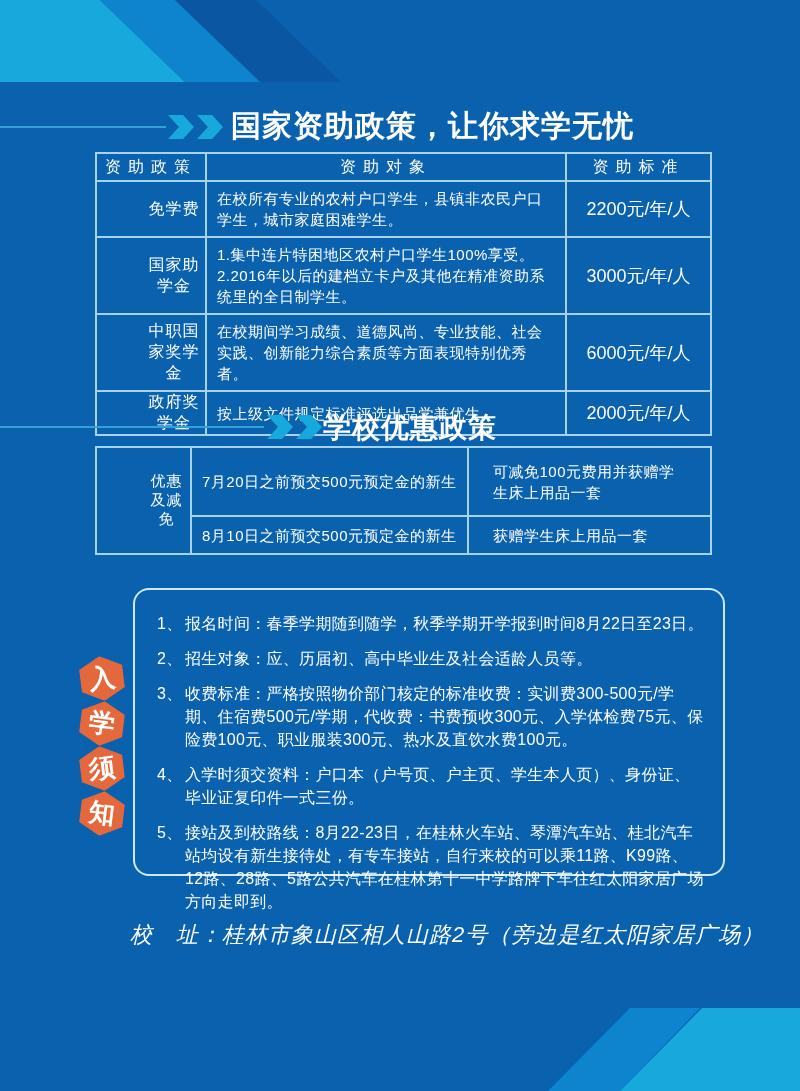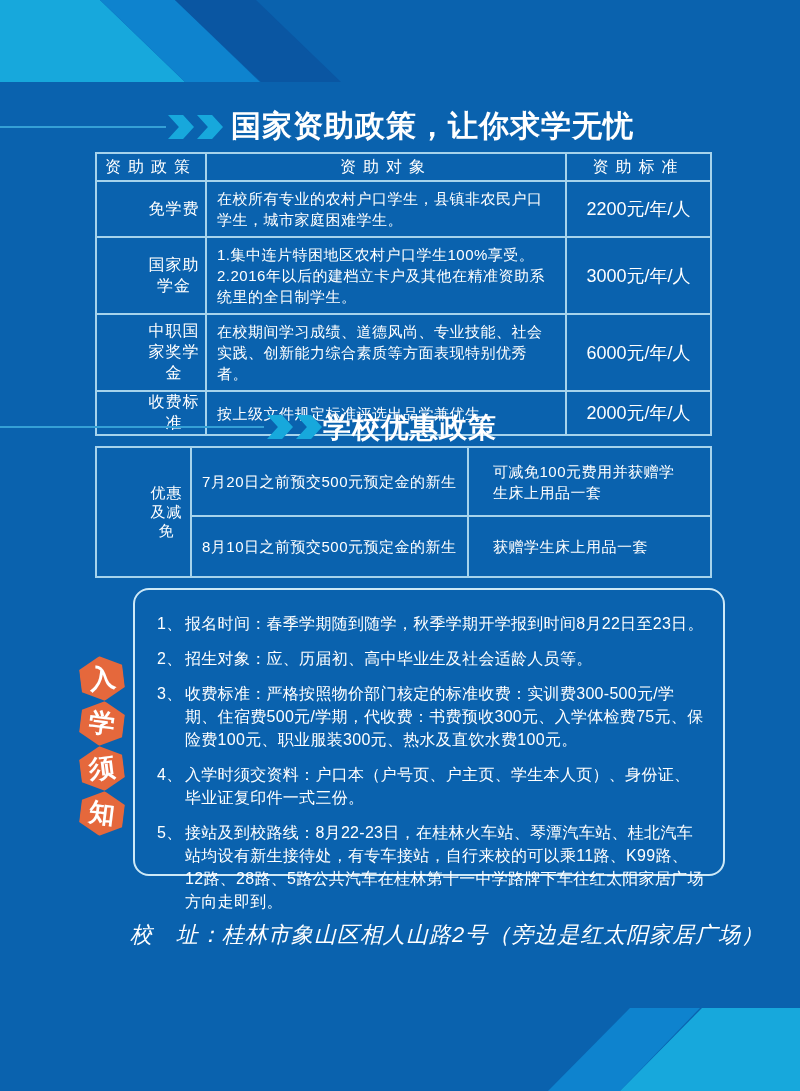--- a/index.html
+++ b/index.html
@@ -43,21 +43,21 @@
   
   table{border-collapse:collapse;table-layout:fixed;position:absolute;}
   .tbl1{left:95px;top:152px;width:615px;}
   .tbl2{left:95px;top:446px;width:615px;}
   td,th{border:2px solid var(--border);color:var(--txt);font-weight:normal;}
   th{font-size:16px;letter-spacing:7px;height:28px;}
   .c-name{text-align:center;font-size:16px;letter-spacing:1px;padding-left:46px;}
   .c-target{font-size:15px;line-height:21px;padding:6px 10px;text-align:left;letter-spacing:0.5px;}
   .c-std{text-align:center;font-size:18px;}
   .r1{height:47px;} .r2{height:70px;} .r3{height:48px;border-radius:11px;} .r4{height:42px;}
-  .t2r1{height:69px;} .t2r2{height:61px;margin-top:20px;}
+  .t2r1{height:69px;} .t2r2{height:38px;margin-top:20px;}
   .c-benefit{font-size:15px;line-height:21px;padding:6px 24px;text-align:left;letter-spacing:0.5px;}
   
   .notice-box{
     position:absolute;left:133px;top:588px;width:592px;height:288px;
     border:2px solid #CDE9F7;border-radius:16px;
     padding:22px 18px 14px 22px;
   }
   .notice-item{display:flex;margin-bottom:12px;font-size:16px;line-height:23px;letter-spacing:0.3px;}
   .notice-item:last-child{margin-bottom:0;}
   .n-num{flex:0 0 28px;}
@@ -114,21 +114,21 @@
         <div>2.2016年以后的建档立卡户及其他在精准资助系统里的全日制学生。</div>
       </td>
       <td class="c-std">3000元/年/人</td>
     </tr>
     <tr class="r3">
       <td class="c-name">中职国家奖学金</td>
       <td class="c-target">在校期间学习成绩、道德风尚、专业技能、社会实践、创新能力综合素质等方面表现特别优秀者。</td>
       <td class="c-std">6000元/年/人</td>
     </tr>
     <tr class="r4">
-      <td class="c-name">收费标准</td>
+      <td class="c-name">政府奖学金</td>
       <td class="c-target">按上级文件规定标准评选出品学兼优生。</td>
       <td class="c-std">2000元/年/人</td>
     </tr>
   </tbody>
     </table>
 
   <div class="rule rule-2"></div>
   <div class="chevrons chevrons-2">
     <span class="chev"></span>
     <span class="chev"></span>

